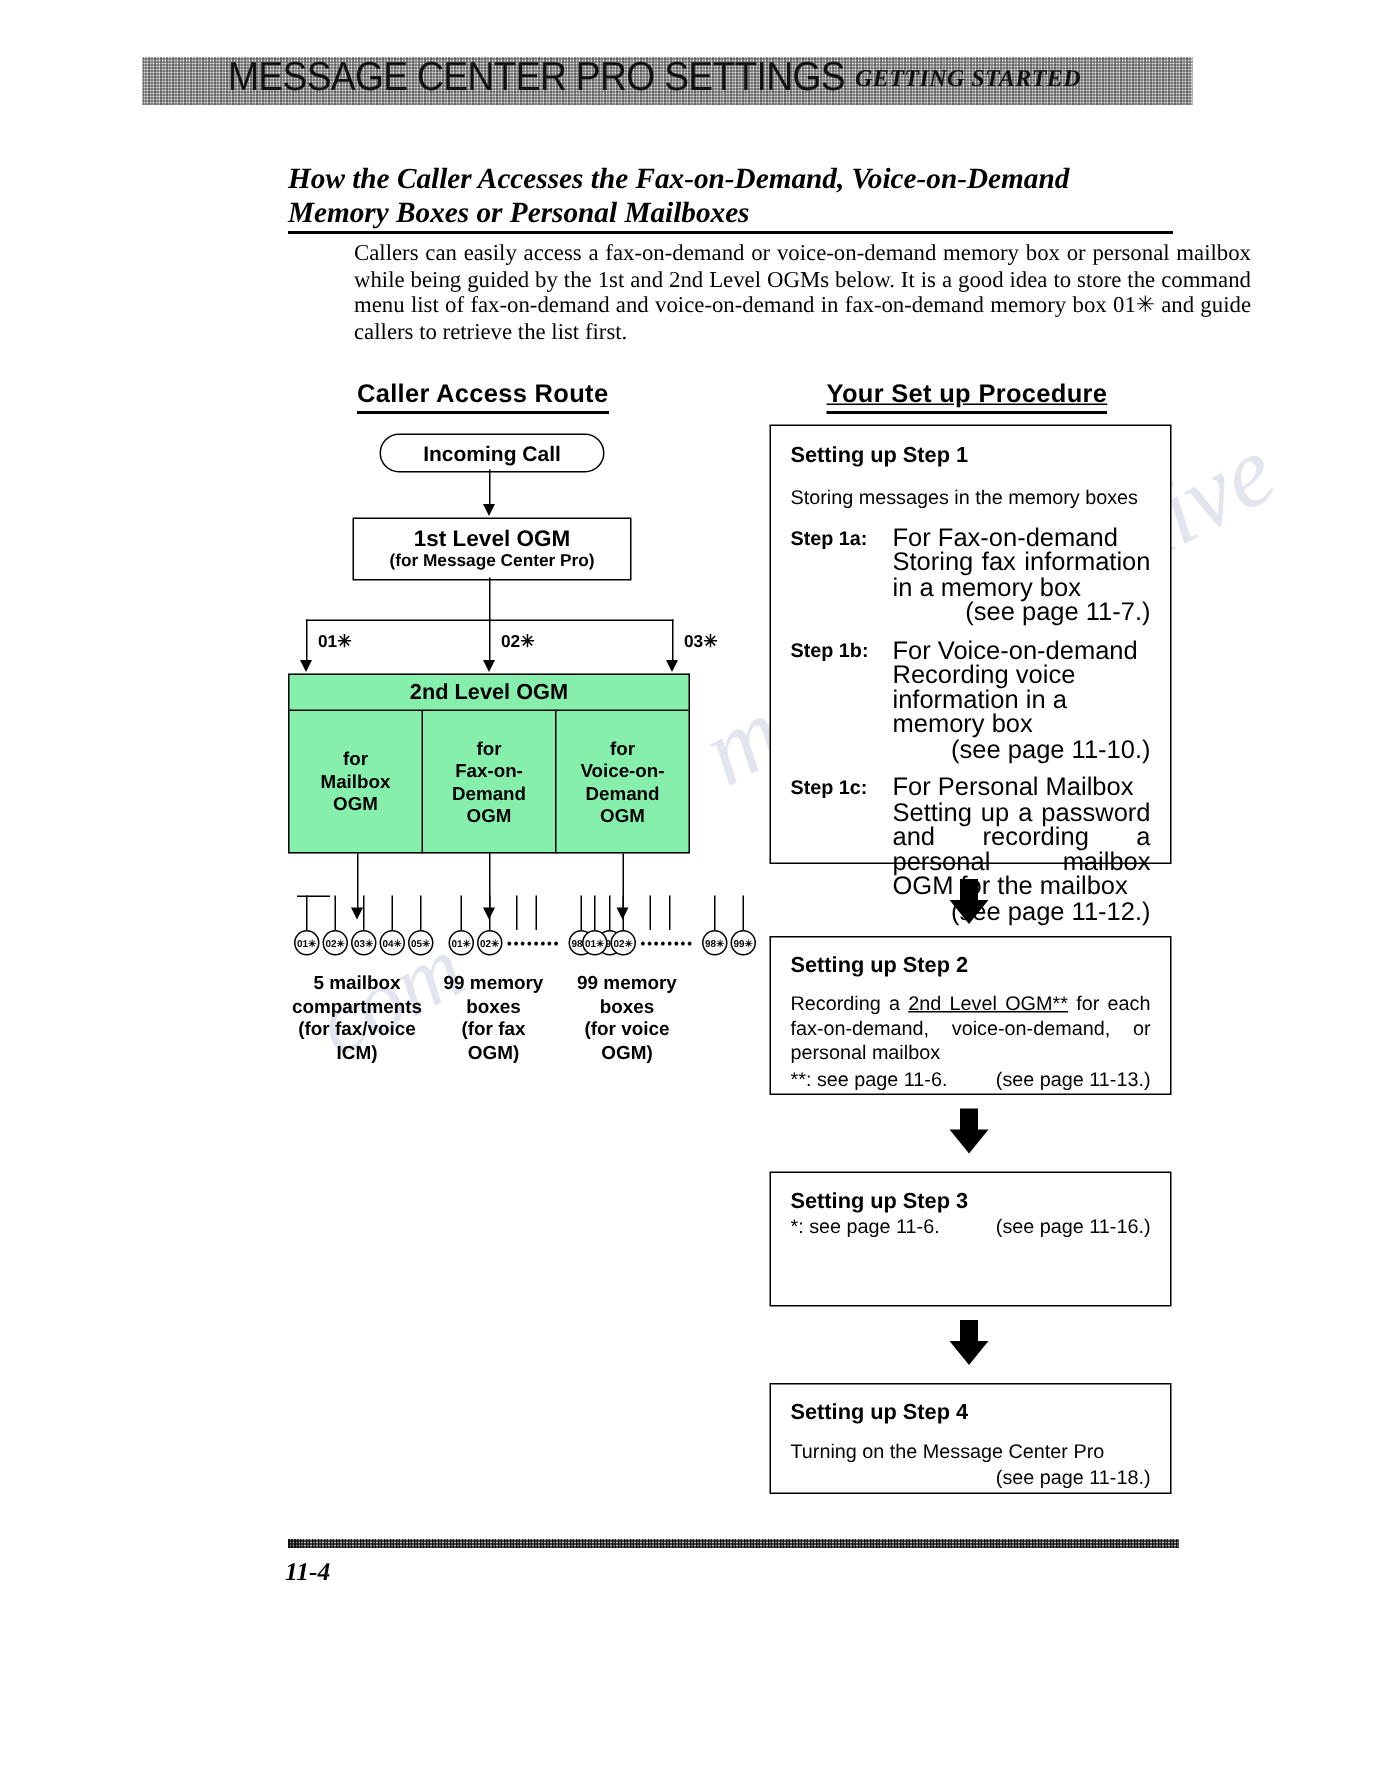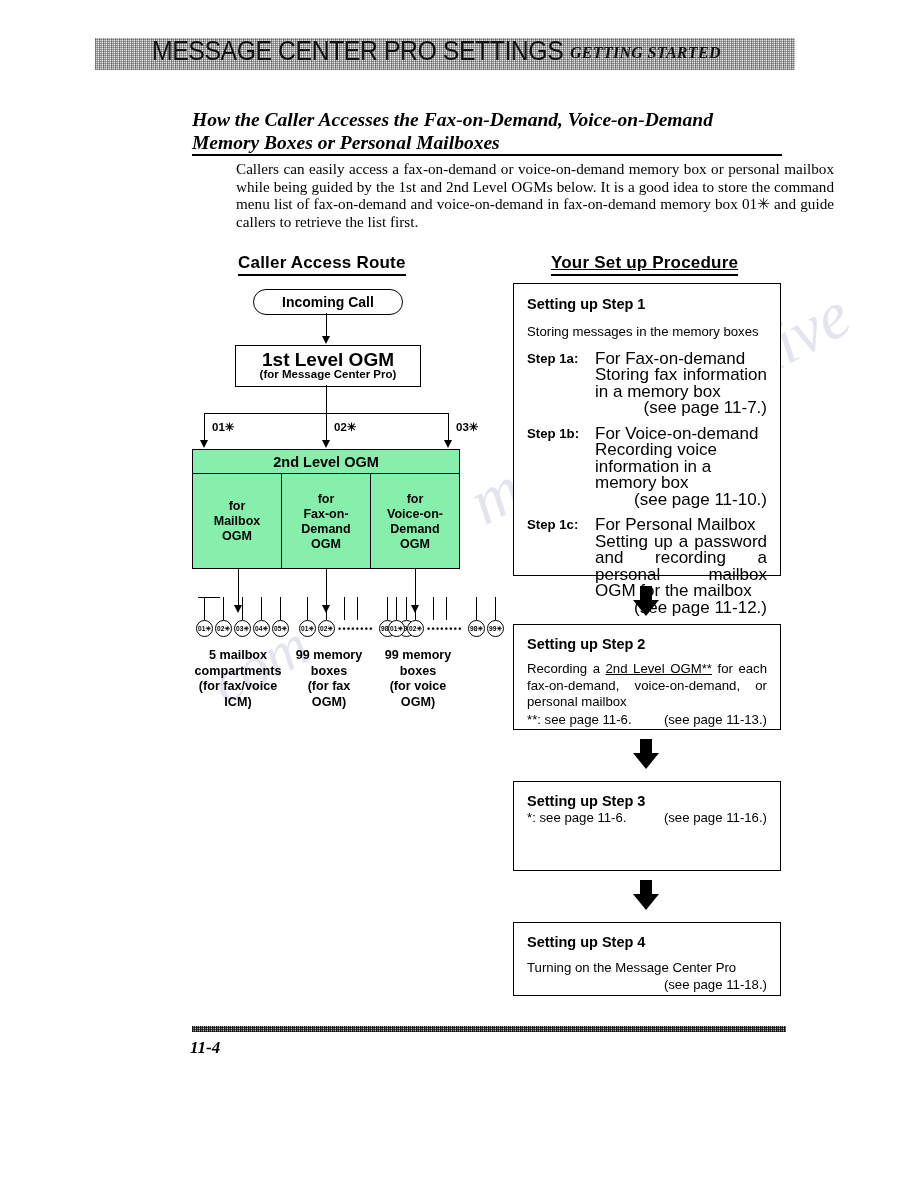--- a/index.html
+++ b/index.html
@@ -85,21 +85,21 @@
     border:1.6px solid #000;border-radius:13px;background:#fff;
     font-family:"Liberation Sans", sans-serif;font-weight:bold;font-size:14px;
     display:flex;align-items:center;justify-content:center;color:#000;
   }
   .box1{
     position:absolute;left:235px;top:345px;width:184px;height:40px;
     border:1.3px solid #000;background:#fff;
     display:flex;flex-direction:column;align-items:center;justify-content:center;
     font-family:"Liberation Sans", sans-serif;color:#000;
   }
-  .box1 .l1{font-weight:bold;font-size:19px;line-height:16px;}
+  .box1 .l1{font-weight:bold;font-size:15px;line-height:16px;}
   .box1 .l2{font-weight:bold;font-size:11.5px;line-height:13px;}
 
   .vline{position:absolute;background:#000;width:1.4px;}
   .hline{position:absolute;background:#000;height:1.4px;}
   .arrow-dn{
     position:absolute;width:0;height:0;
     border-left:4.5px solid transparent;border-right:4.5px solid transparent;
     border-top:8px solid #000;
   }
   .brlabel{

